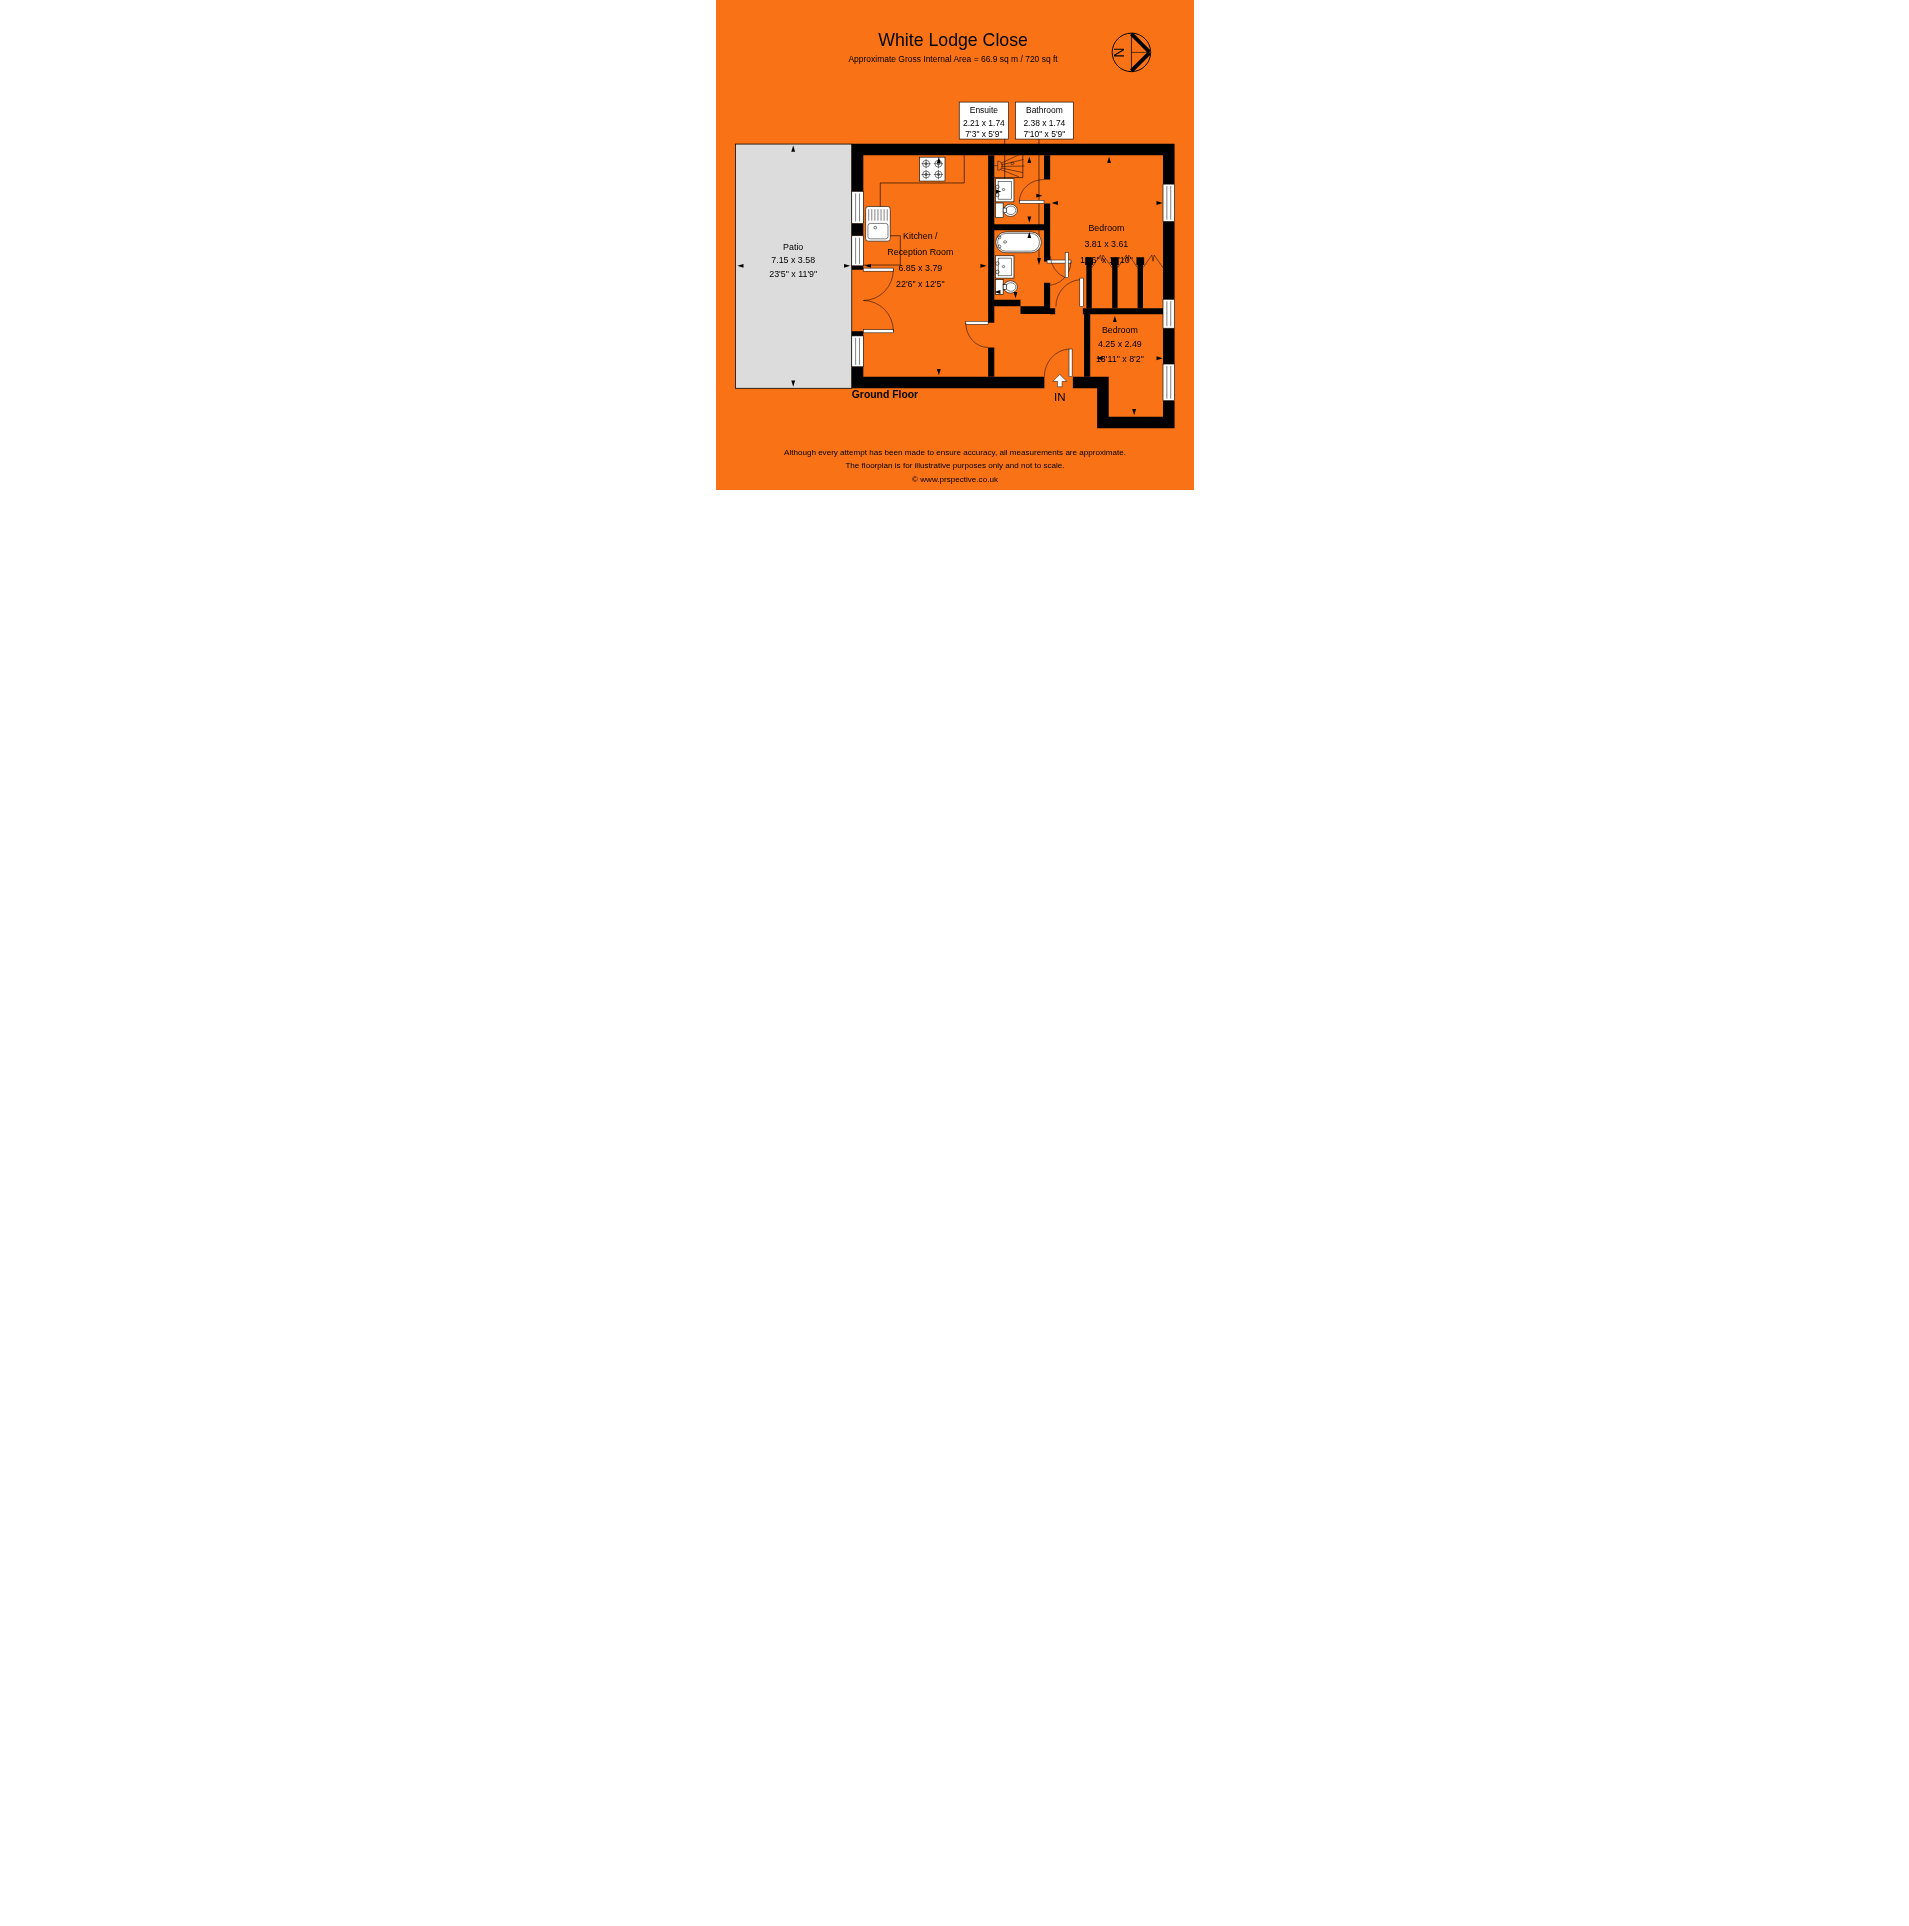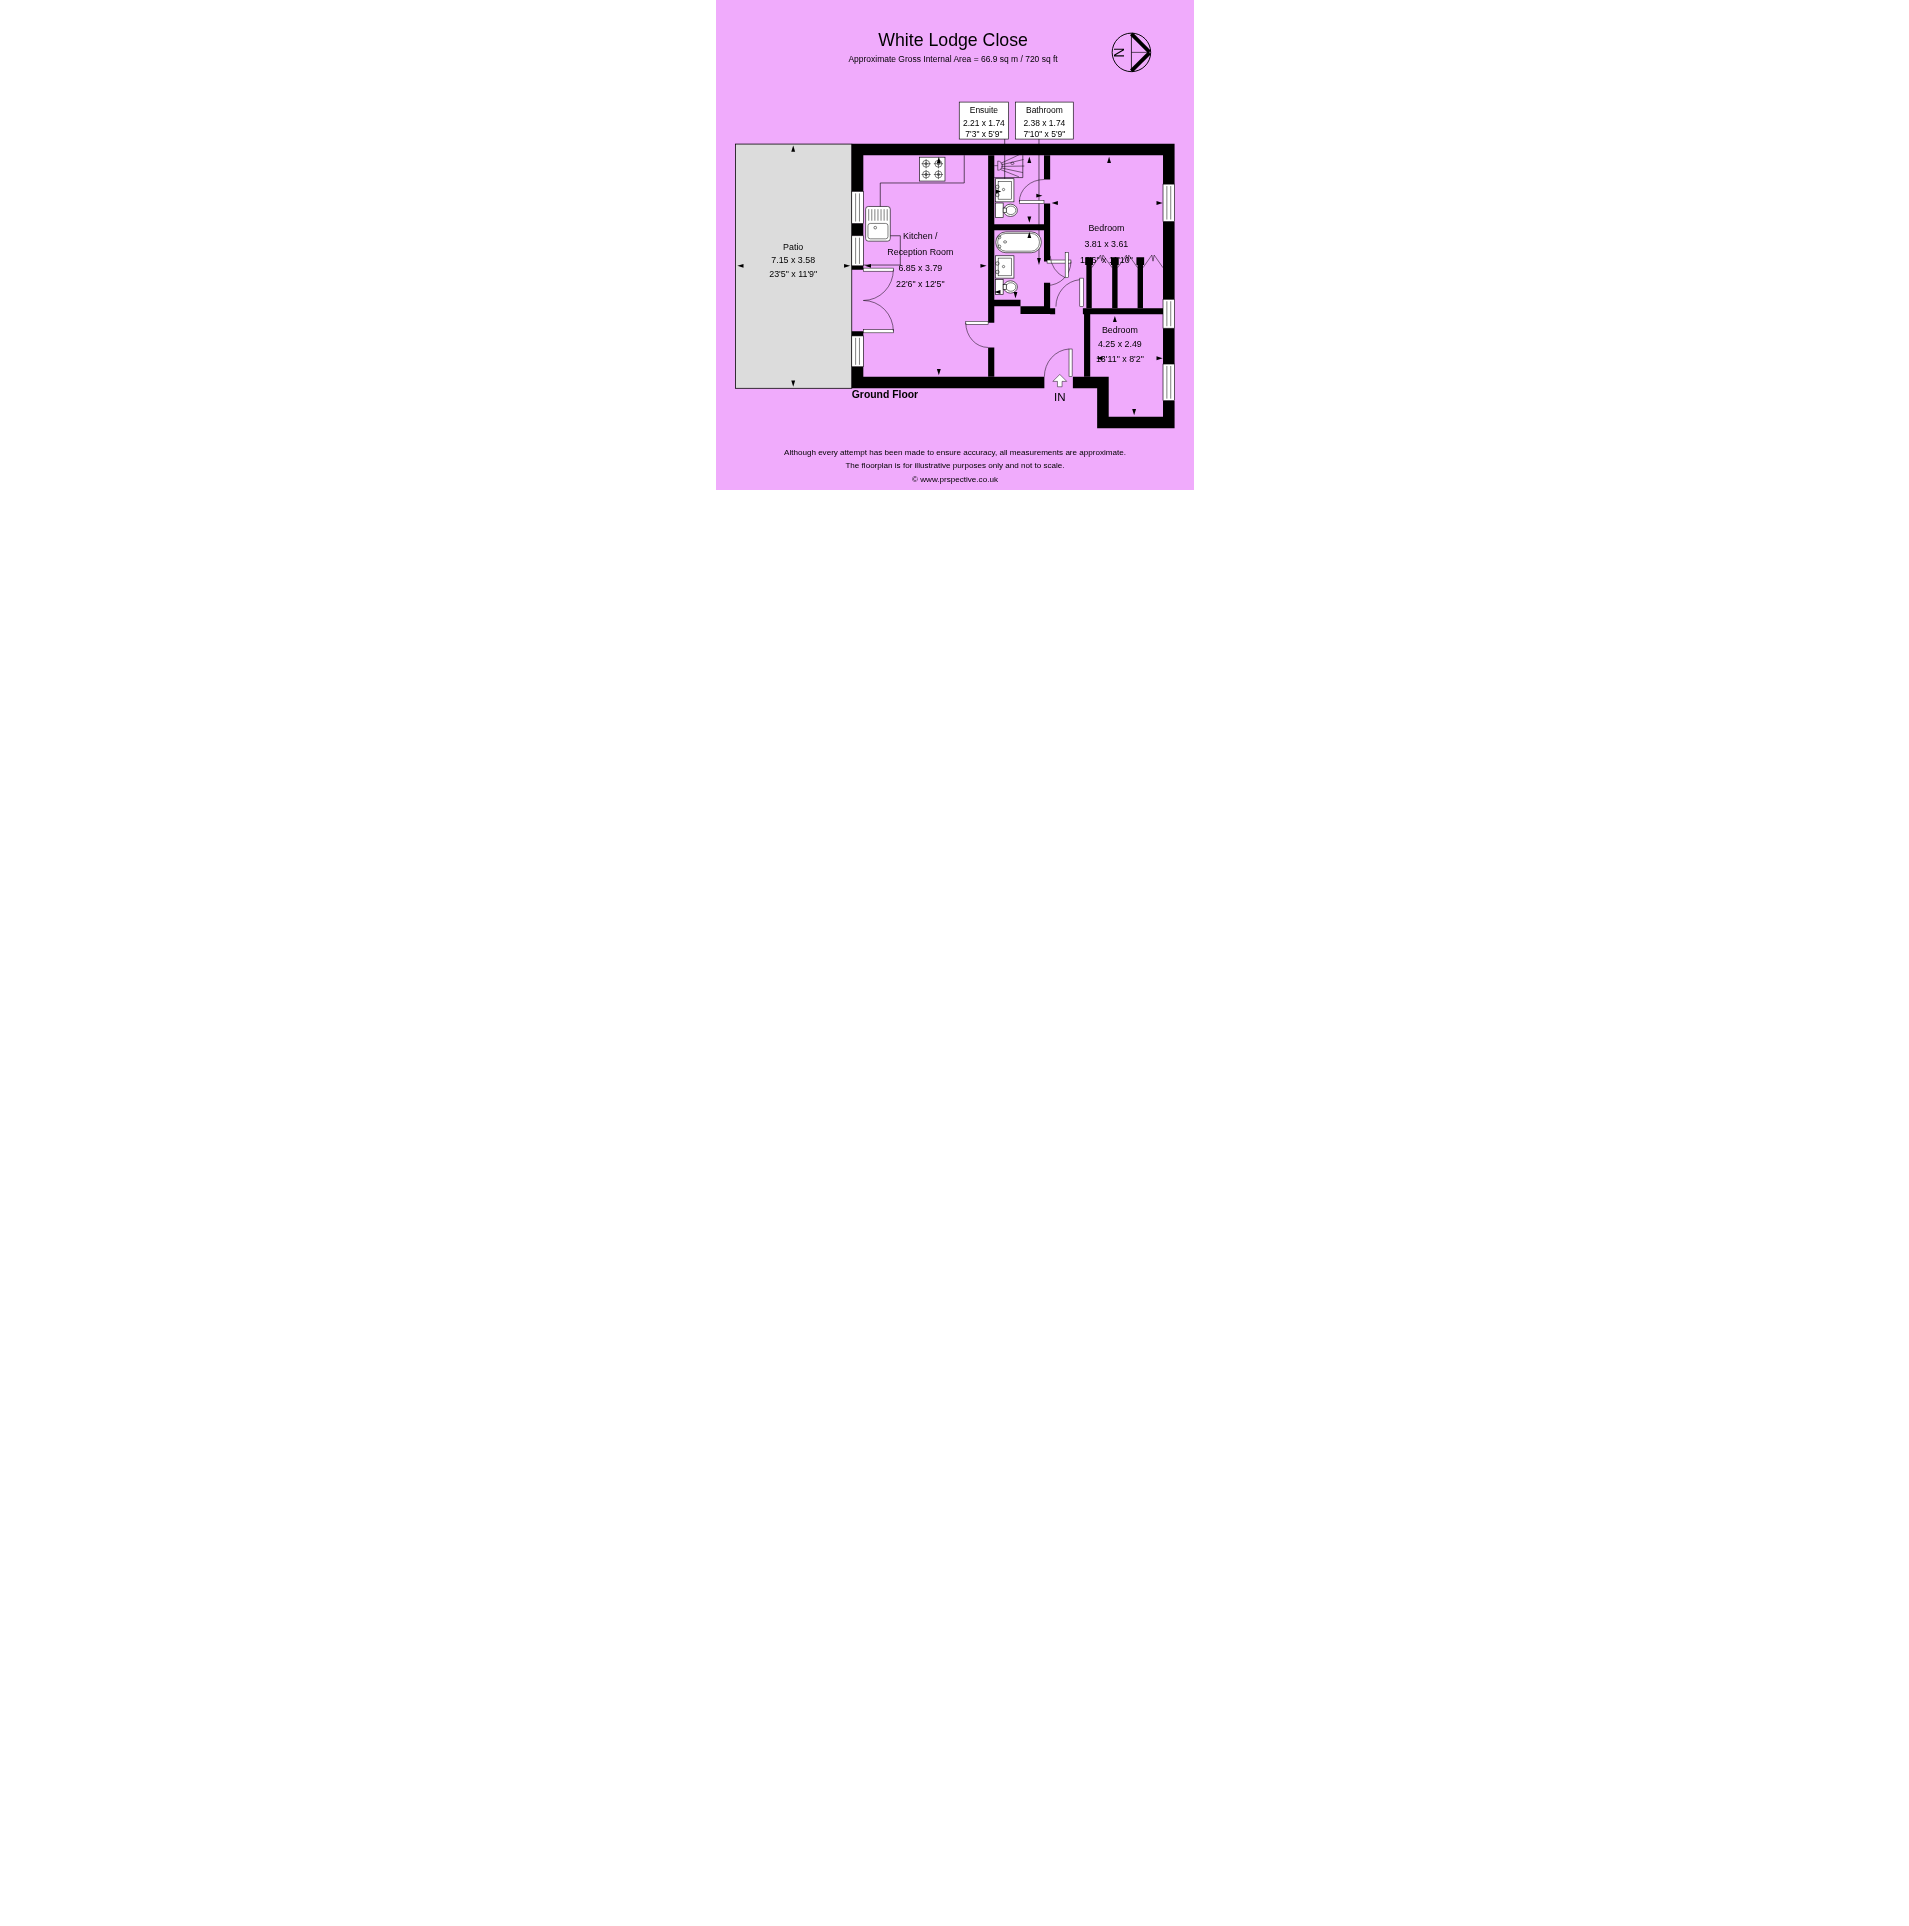--- a/index.html
+++ b/index.html
@@ -1,16 +1,16 @@
 <!DOCTYPE html>
 <html style="font-size:6.2px"><head>
 <meta charset="utf-8">
 <style>
   html,body{margin:0;padding:0;background:#ffffff;}
-  .page{width:478px;margin:0 auto;background:#f0abfc;}
+  .page{width:478px;margin:0 auto;background:#f97316;}
   svg{display:block;font-family:"Liberation Sans","DejaVu Sans",sans-serif;}
   text{fill:#000;}
   .t-title{font-size:46px;}
   .t-sub{font-size:22px;}
   .t-room{font-size:23px;}
   .t-callout{font-size:22px;}
   .t-floor{font-size:27px;font-weight:bold;}
   .t-in{font-size:30px;}
   .t-footer{font-size:21px;}
   .t-n{font-size:36px;}

